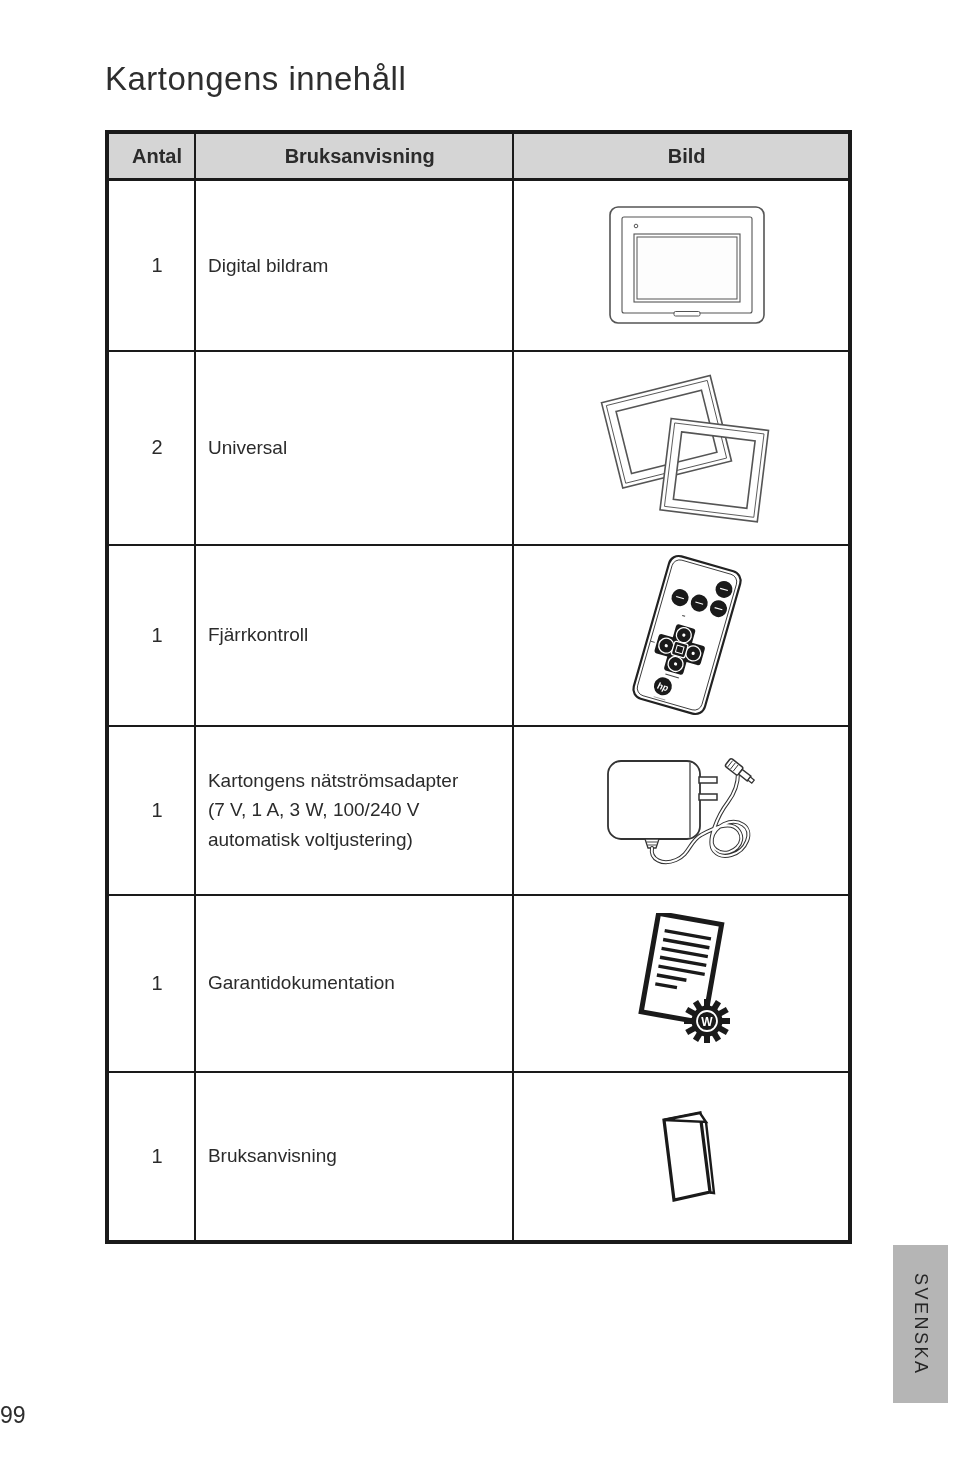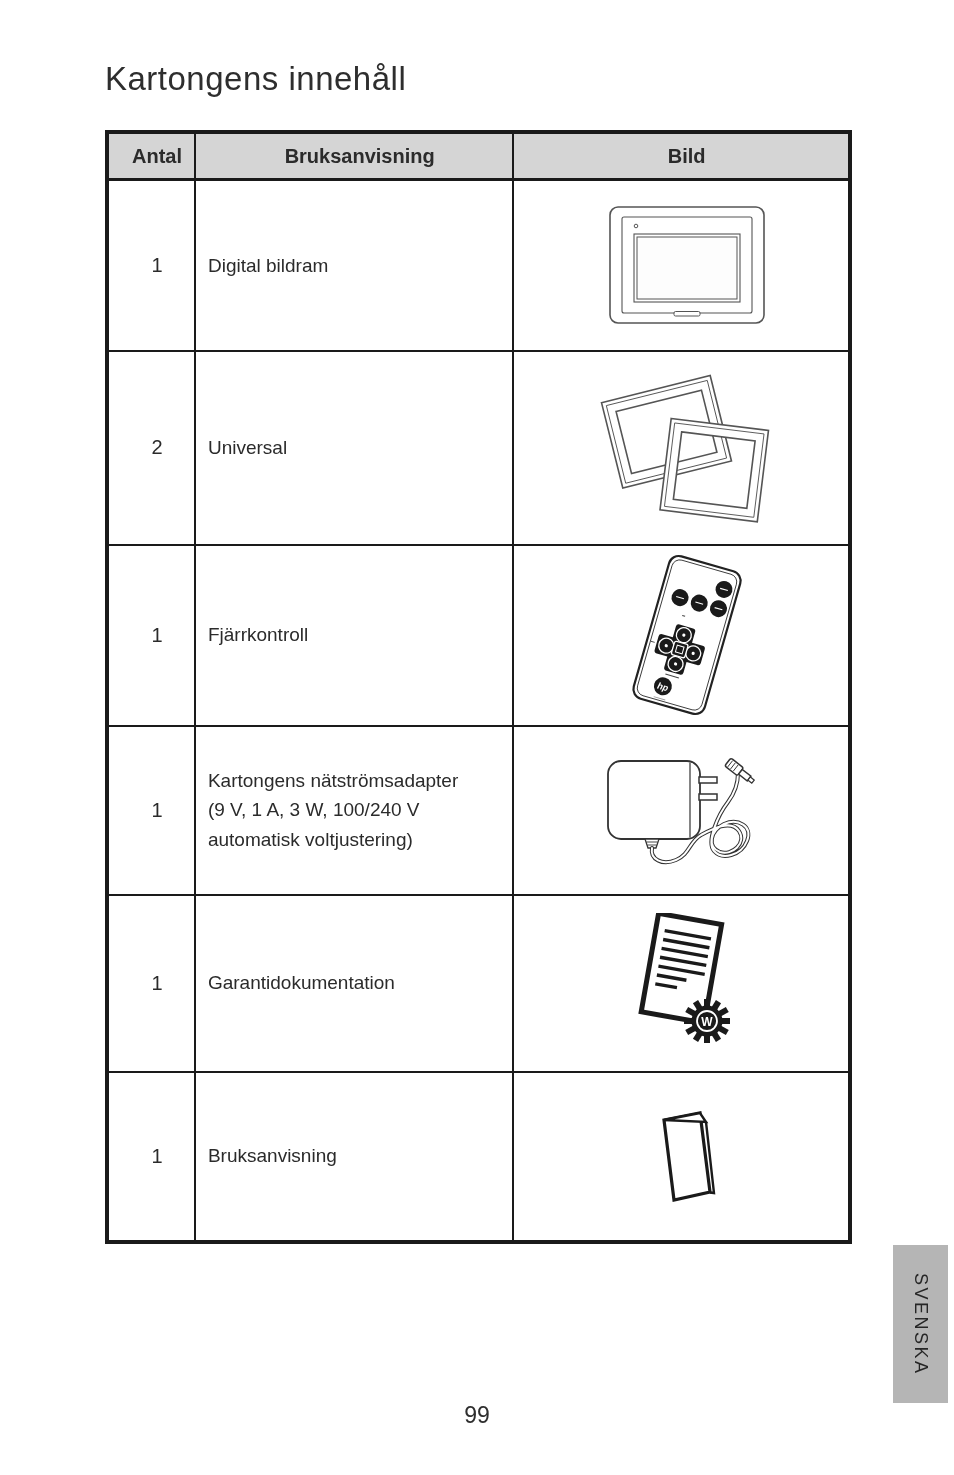--- a/index.html
+++ b/index.html
@@ -35,21 +35,21 @@
   }
   td.qty{width:87px;text-align:center;font-size:20px;}
   td.spec{width:315px;font-size:19px;padding-left:11px;line-height:1.55;}
   td.pic{width:333px;}
   .pic-inner{display:flex;align-items:center;justify-content:center;width:100%;height:100%;}
   tr.r1{height:171px;} tr.r2{height:194px;} tr.r3{height:181px;}
   tr.r4{height:169px;} tr.r5{height:177px;} tr.r6{height:170px;}
 
   .page-number{
     position:absolute;left:0;top:1402px;width:954px;
-    text-align:center;font-size:23px;color:#2e2e2e;
+    font-size:23px;color:#2e2e2e;
   }
 
   .lang-tab{
     position:absolute;left:893px;top:1245px;width:55px;height:158px;
     background:var(--tab-bg);
     display:flex;align-items:center;justify-content:center;
   }
   .lang-tab span{
     writing-mode:vertical-rl;
     font-size:18px;letter-spacing:2.5px;color:#262626;
@@ -152,21 +152,21 @@
               </g>
             </svg>
           </div>
         </td>
       </tr>
 
       <tr class="r4">
         <td class="qty">1</td>
         <td class="spec">
           <div>Kartongens nätströmsadapter</div>
-          <div>(9 V, 1 A, 3 W, 100/240 V</div>
+          <div>(7 V, 1 A, 3 W, 100/240 V</div>
           <div>automatisk voltjustering)</div>
         </td>
         <td class="pic">
           <div class="pic-inner">
             <svg width="190" height="126" viewBox="0 0 190 126">
               <rect x="16" y="14" width="92" height="78" rx="13" fill="#fff" stroke="#333" stroke-width="1.8"></rect>
               <path d="M98,15.5 L98,90.5" fill="none" stroke="#333" stroke-width="1.2"></path>
               <rect x="107" y="30" width="18" height="6" fill="#fff" stroke="#333" stroke-width="1.5"></rect>
               <rect x="107" y="47" width="18" height="6" fill="#fff" stroke="#333" stroke-width="1.5"></rect>
               <polygon points="53,92 67,92 64,101 56,101" fill="#fff" stroke="#333" stroke-width="1.3"></polygon>

